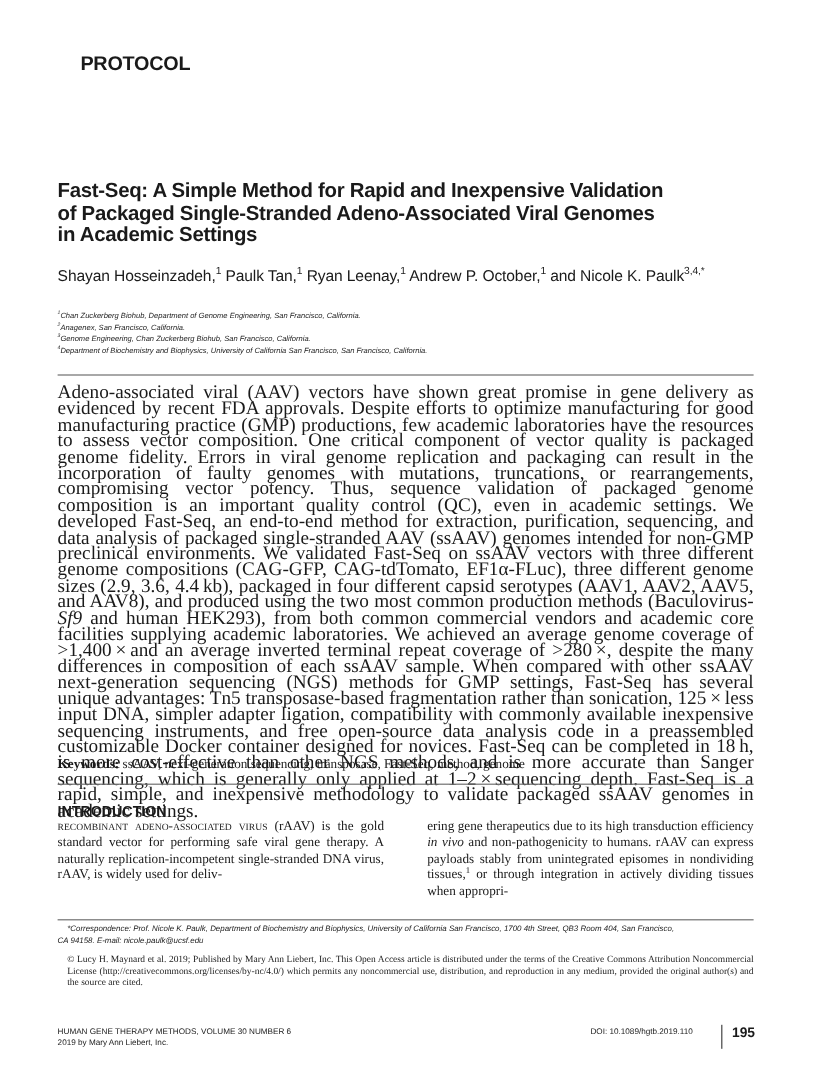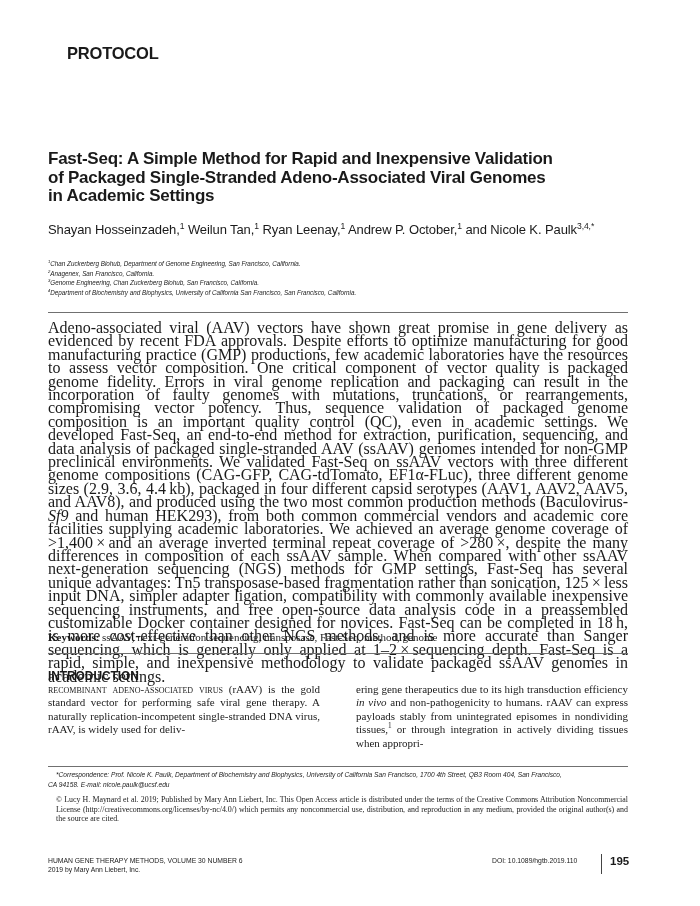--- a/index.html
+++ b/index.html
@@ -56,21 +56,21 @@
 
 <div id="title" class="abs sans">
   <span class="t-line">Fast-Seq: A Simple Method for Rapid and Inexpensive Validation</span>
   <span class="t-line">of Packaged Single-Stranded Adeno-Associated Viral Genomes</span>
   <span class="t-line">in Academic Settings</span>
 </div>
 
 <div id="authors" class="abs sans">
   <span class="a-line">
     <span>Shayan Hosseinzadeh,</span><sup>1</sup>
-    <span>Weilun Tan,</span><sup>1</sup>
+    <span>Paulk Tan,</span><sup>1</sup>
     <span>Ryan Leenay,</span><sup>1</sup>
     <span>Andrew P. October,</span><sup>1</sup>
     <span>and Nicole K. Paulk</span><sup>3,4,*</sup>
   </span>
 </div>
 
 <div id="affiliations" class="abs sans">
   <div><sup>1</sup><span>Chan Zuckerberg Biohub, Department of Genome Engineering, San Francisco, California.</span></div>
   <div><sup>2</sup><span>Anagenex, San Francisco, California.</span></div>
   <div><sup>3</sup><span>Genome Engineering, Chan Zuckerberg Biohub, San Francisco, California.</span></div>

